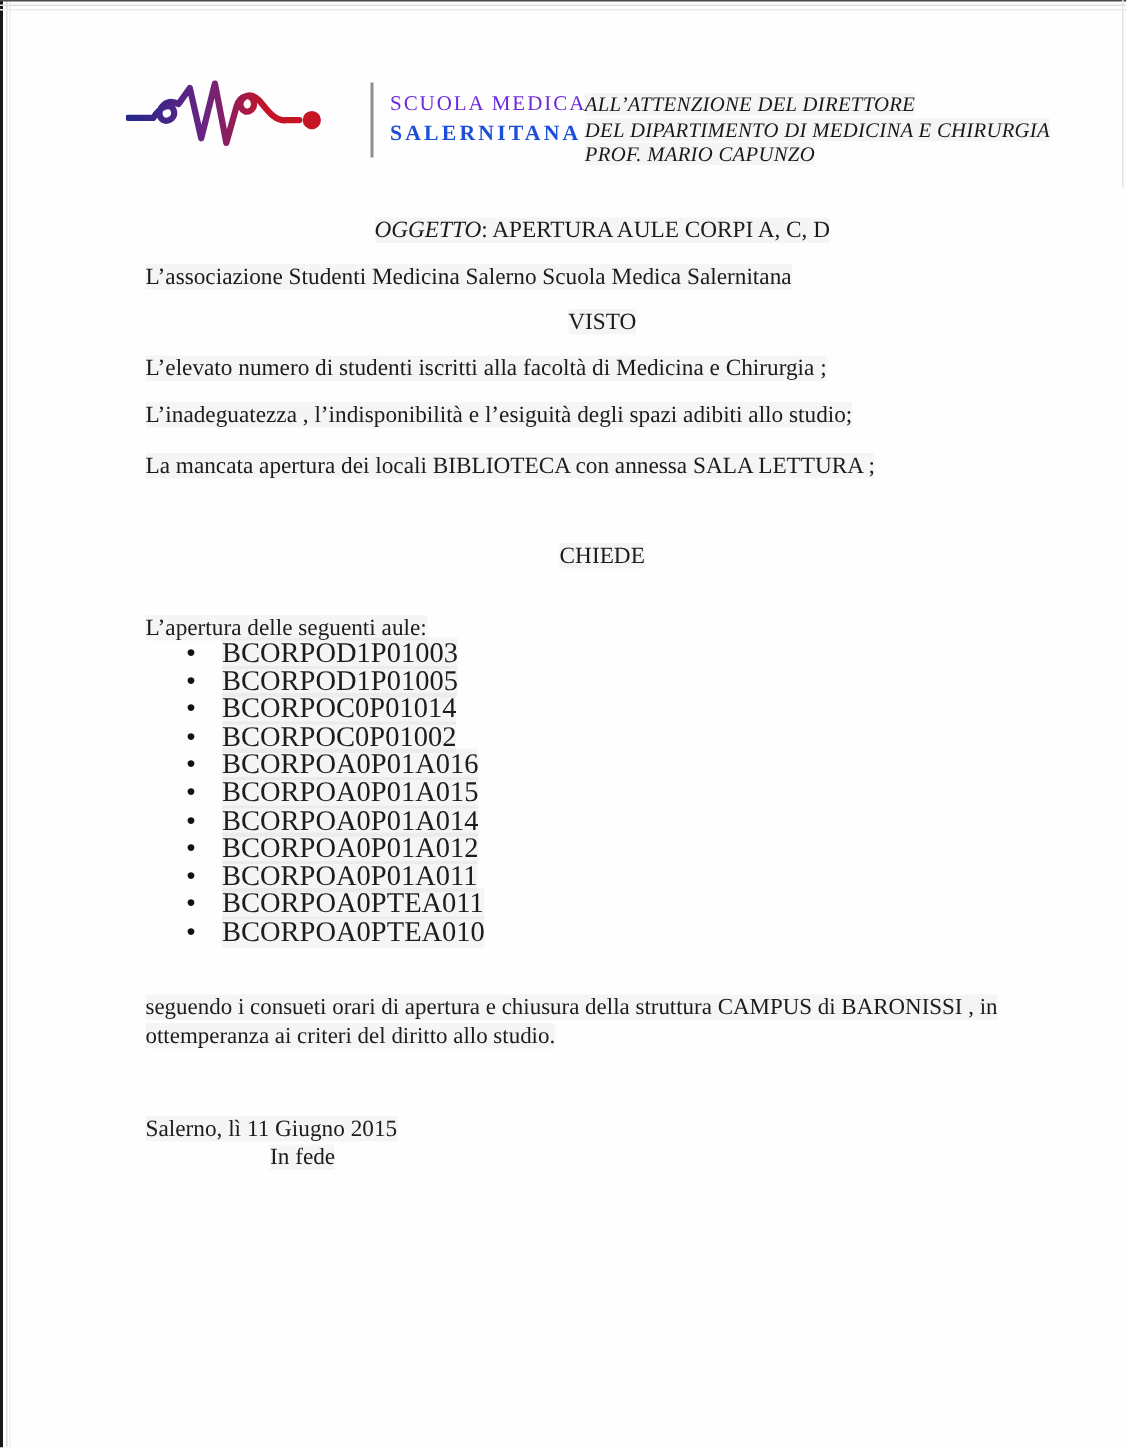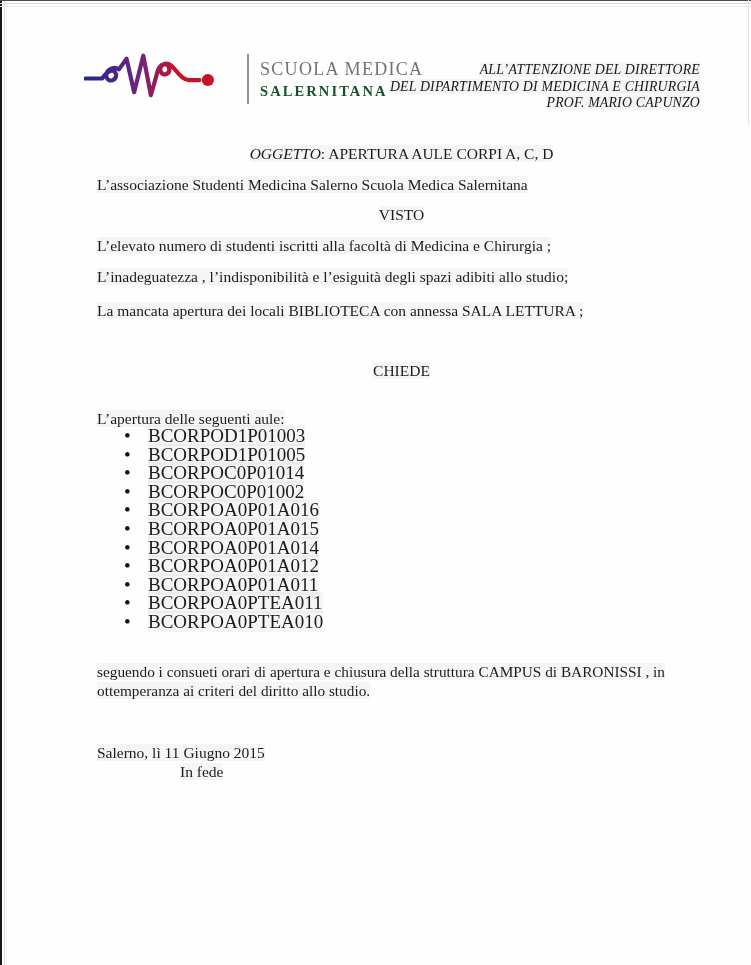--- a/index.html
+++ b/index.html
@@ -17,26 +17,26 @@
   .edge-top2{left:0;top:3px;width:751px;height:1px;background:#dfdfdf;}
   .edge-top3{left:0;top:6px;width:751px;height:1px;background:#ebebeb;}
   .edge-right{right:2px;top:0;width:1px;height:125px;background:#e4e4e4;}
 
   .hl{background:rgba(130,130,130,0.075);box-decoration-break:clone;}
 
   
   .logo{position:absolute;left:84px;top:46px;display:flex;align-items:center;gap:11px;}
   .logo-sep{width:2px;height:50px;background:#8f8f8f;}
   .logo-text{display:flex;flex-direction:column;gap:3px;}
-  .logo-line1{font-size:18px;letter-spacing:1.3px;color:#737373;}
-  .logo-line2{font-size:14.5px;font-weight:bold;letter-spacing:2.1px;color:#14532d;}
+  .logo-line1{font-size:14px;letter-spacing:1.3px;color:#6d28d9;}
+  .logo-line2{font-size:14.5px;font-weight:bold;letter-spacing:2.1px;color:#1d4ed8;}
 
   
   .recipient{
-    position:absolute;right:51px;top:62px;text-align:right;
+    position:absolute;right:51px;top:62px;
     font-style:italic;font-size:13.8px;line-height:16.5px;letter-spacing:0.2px;color:#181818;
   }
 
   .line{position:absolute;font-size:15.5px;white-space:nowrap;}
   .centered{left:0;width:100%;text-align:center;padding-left:26px;}
   .subject{top:145px;}
   .subject .lbl{font-style:italic;}
   .intro{left:97px;top:176px;}
   .h-visto{top:206px;}
   .visto-1{left:97px;top:237px;}

